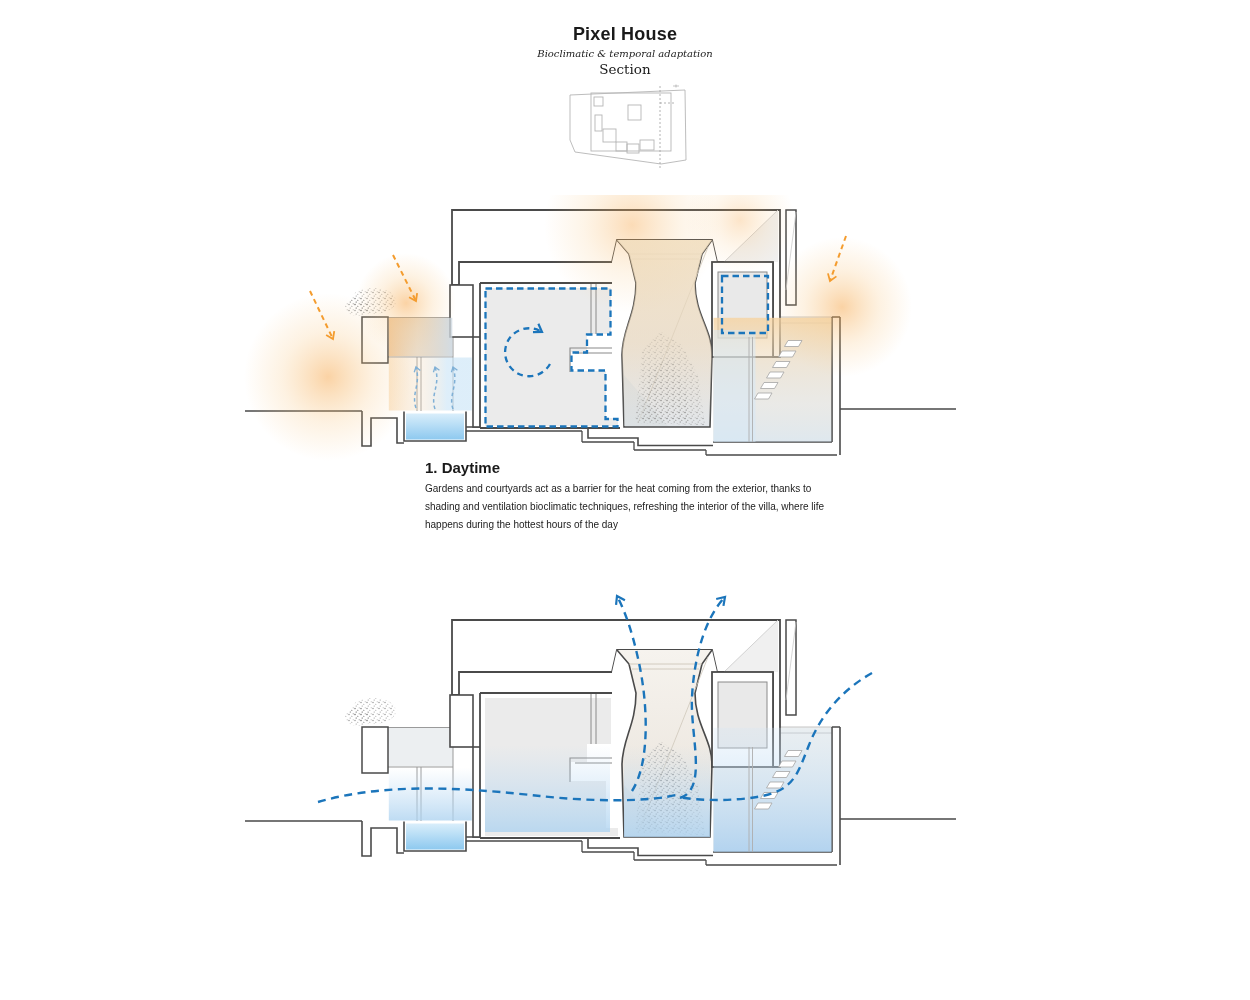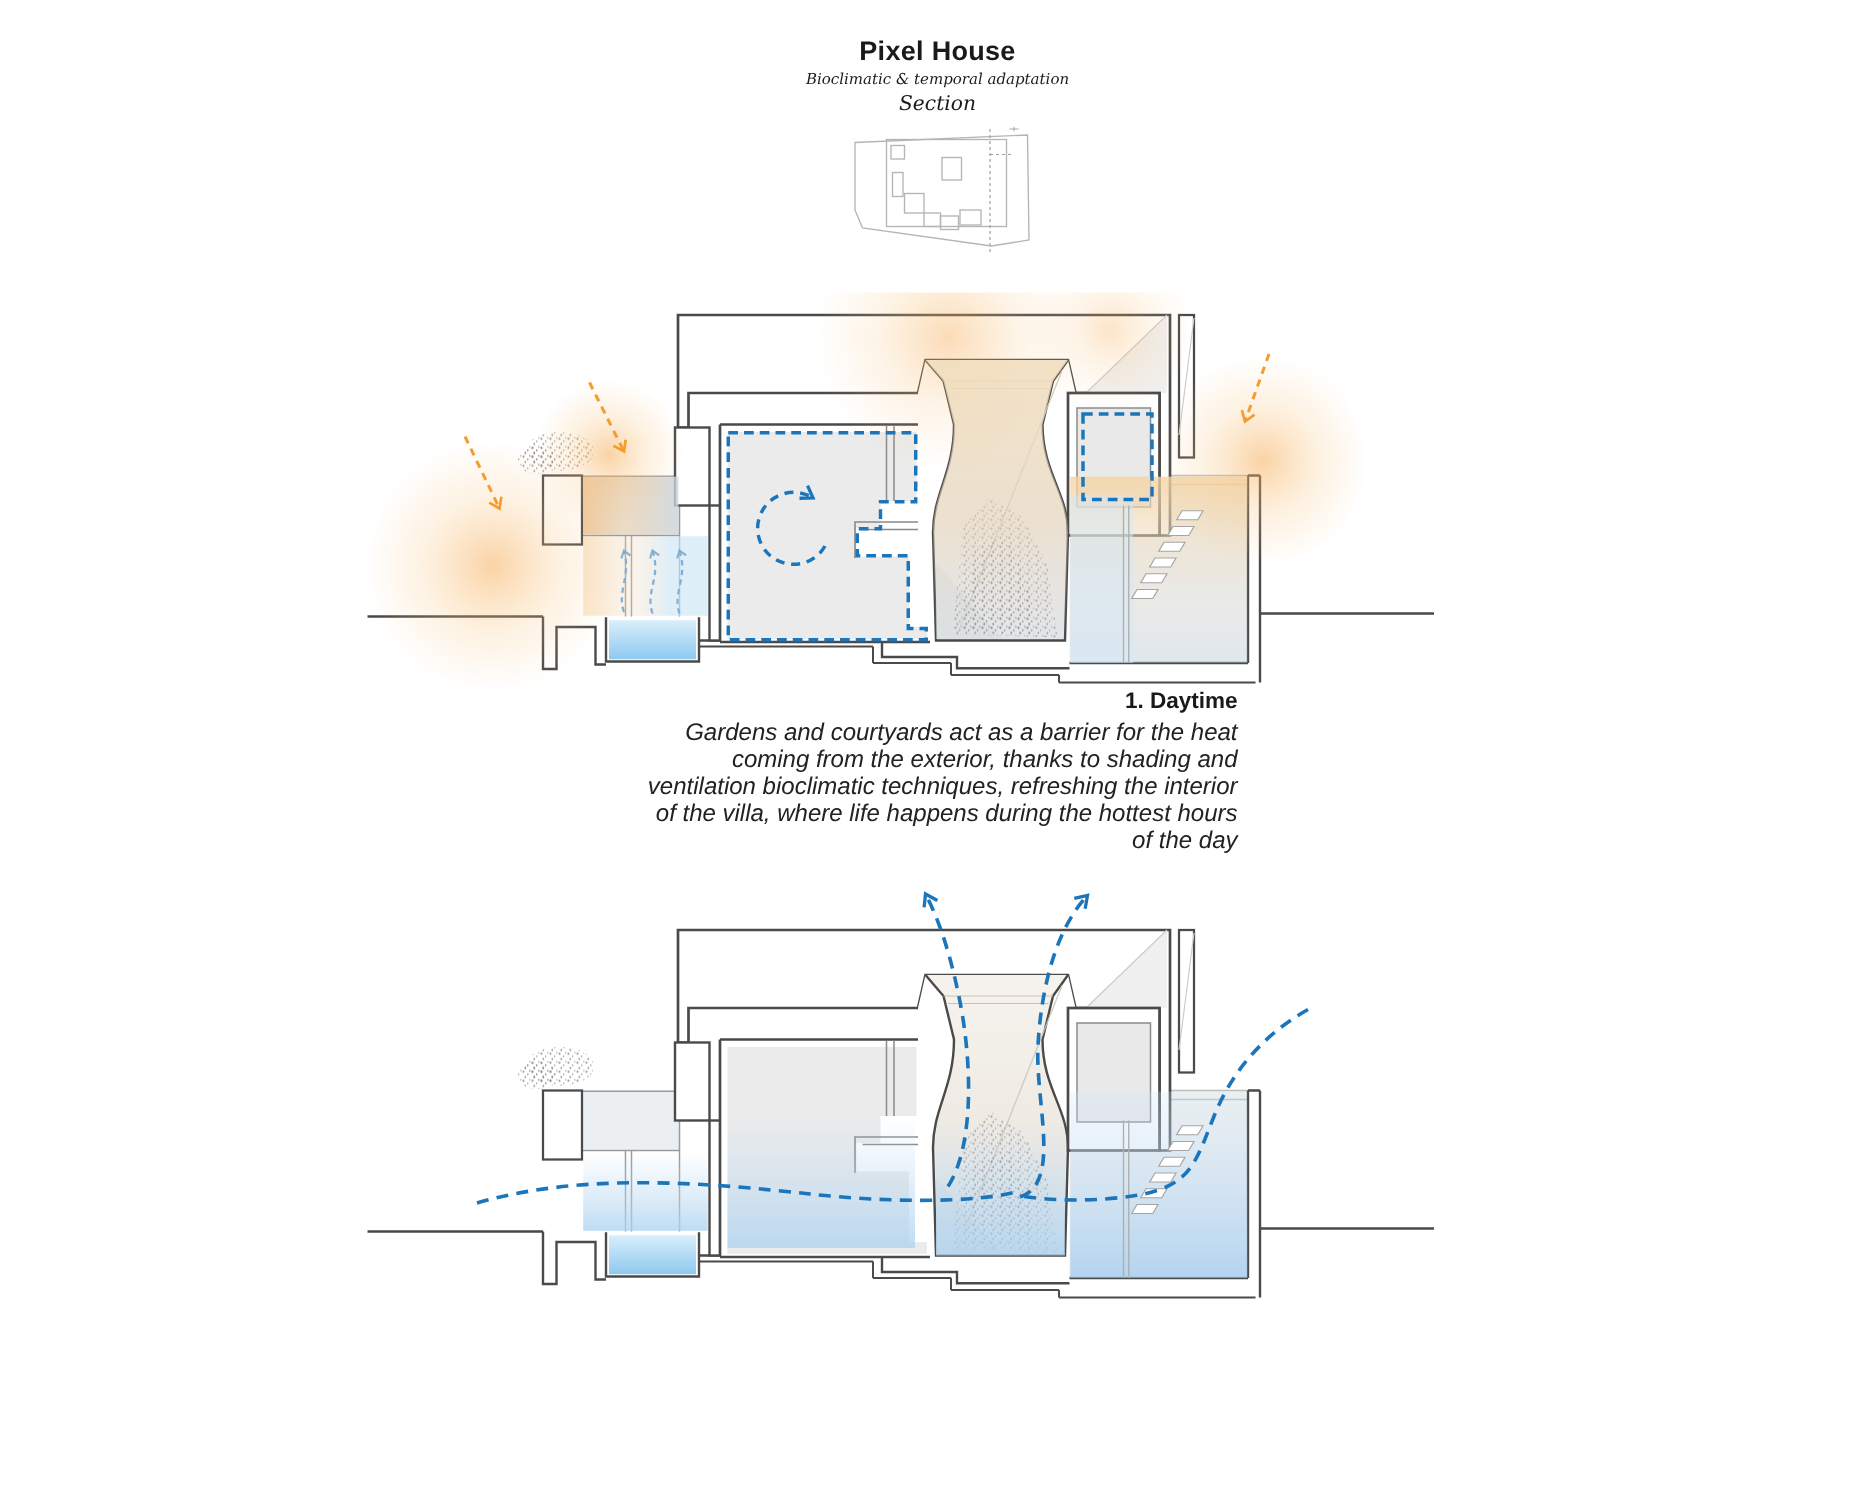--- a/index.html
+++ b/index.html
@@ -1,24 +1,24 @@
 <!DOCTYPE html>
 <html><head>
 <meta charset="utf-8">
 <style>
   html,body{margin:0;padding:0;background:#fff;}
   .page{position:relative;width:1250px;height:1000px;background:#ffffff;overflow:hidden;
         font-family:"Liberation Sans",sans-serif;color:#1a1a1a;}
   .hdr{position:absolute;top:24px;left:0;width:1250px;text-align:center;}
   .hdr .t{font-size:18px;font-weight:bold;letter-spacing:.2px;}
   .hdr .s1{font-family:"DejaVu Serif",serif;font-style:italic;font-size:10px;margin-top:3px;}
-  .hdr .s2{font-family:"DejaVu Serif",serif;font-style:italic;font-size:13.5px;margin-top:2px;}
-  .cap{position:absolute;text-align:right;}
+  .hdr .s2{font-family:"DejaVu Serif",serif;font-size:13.5px;margin-top:2px;}
+  .cap{position:absolute;text-align:left;}
   .cap .h{font-size:15px;font-weight:bold;margin-bottom:4px;}
-  .cap .b{font-size:16px;font-style:italic;line-height:18px;color:#222;}
+  .cap .b{font-size:10px;line-height:18px;color:#222;}
   svg{position:absolute;display:block;}
   #plansvg{left:564px;top:84px;}
   #daysvg{left:240px;top:195px;}
   #nightsvg{left:240px;top:570px;}
   #defs-holder{width:0;height:0;position:absolute;}
 </style>
 </head>
 <body>
 
 <div class="page">

